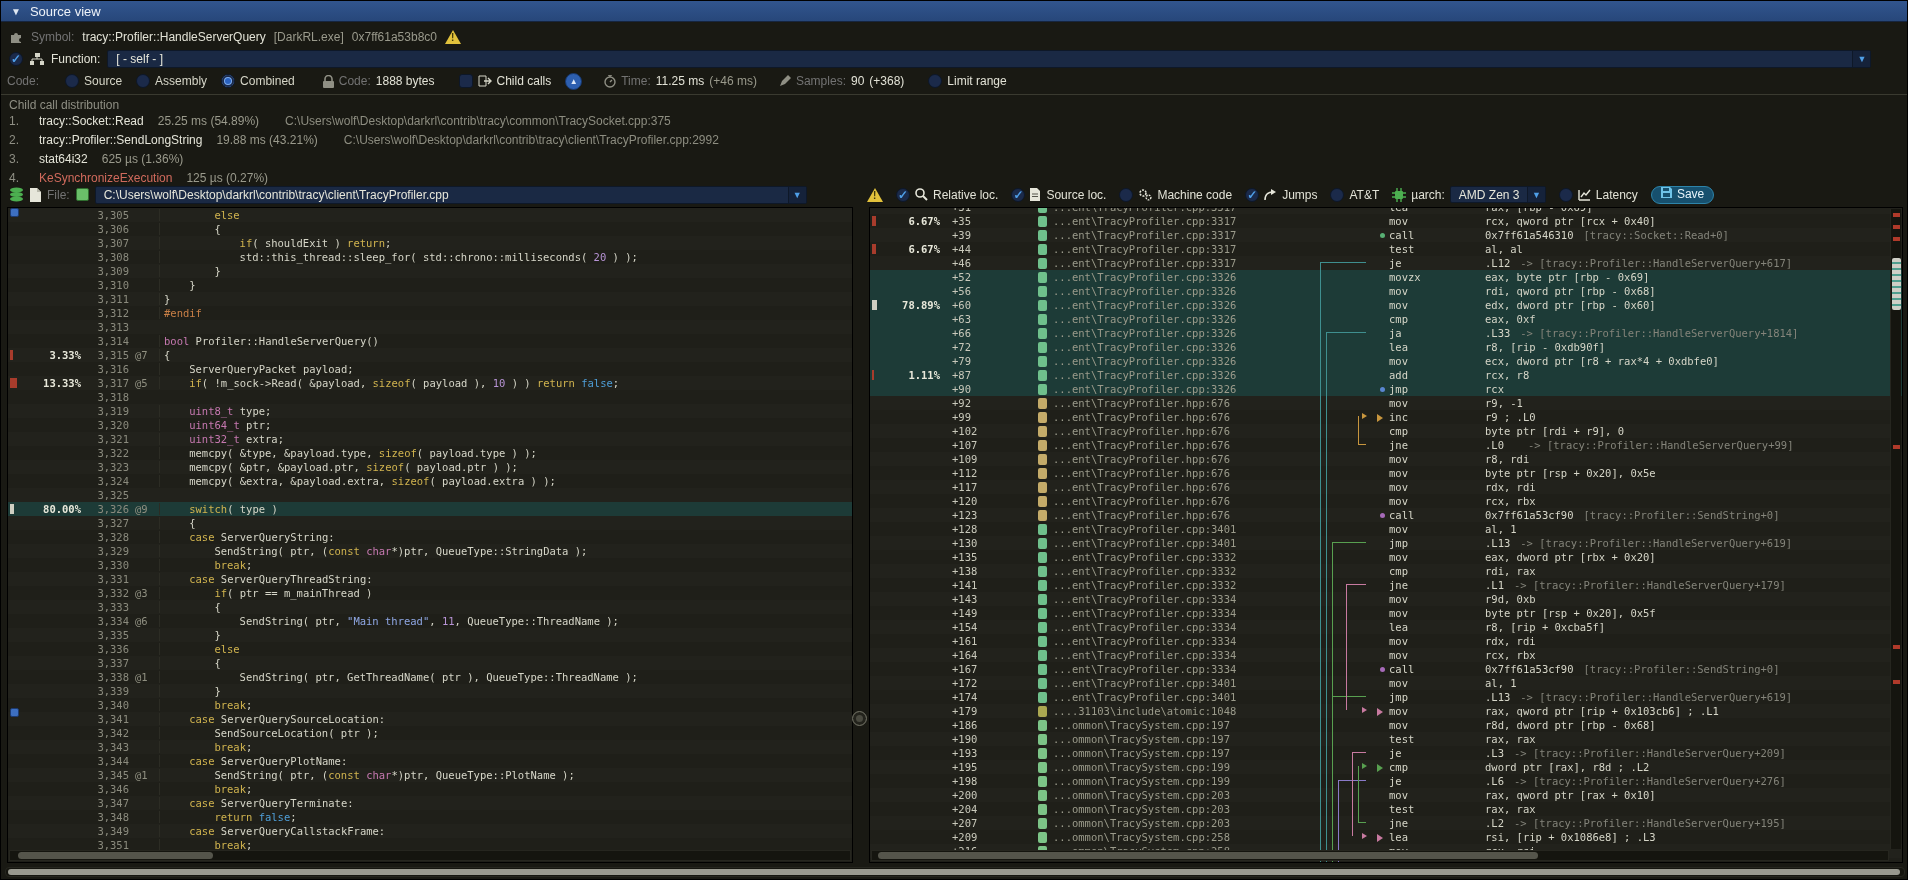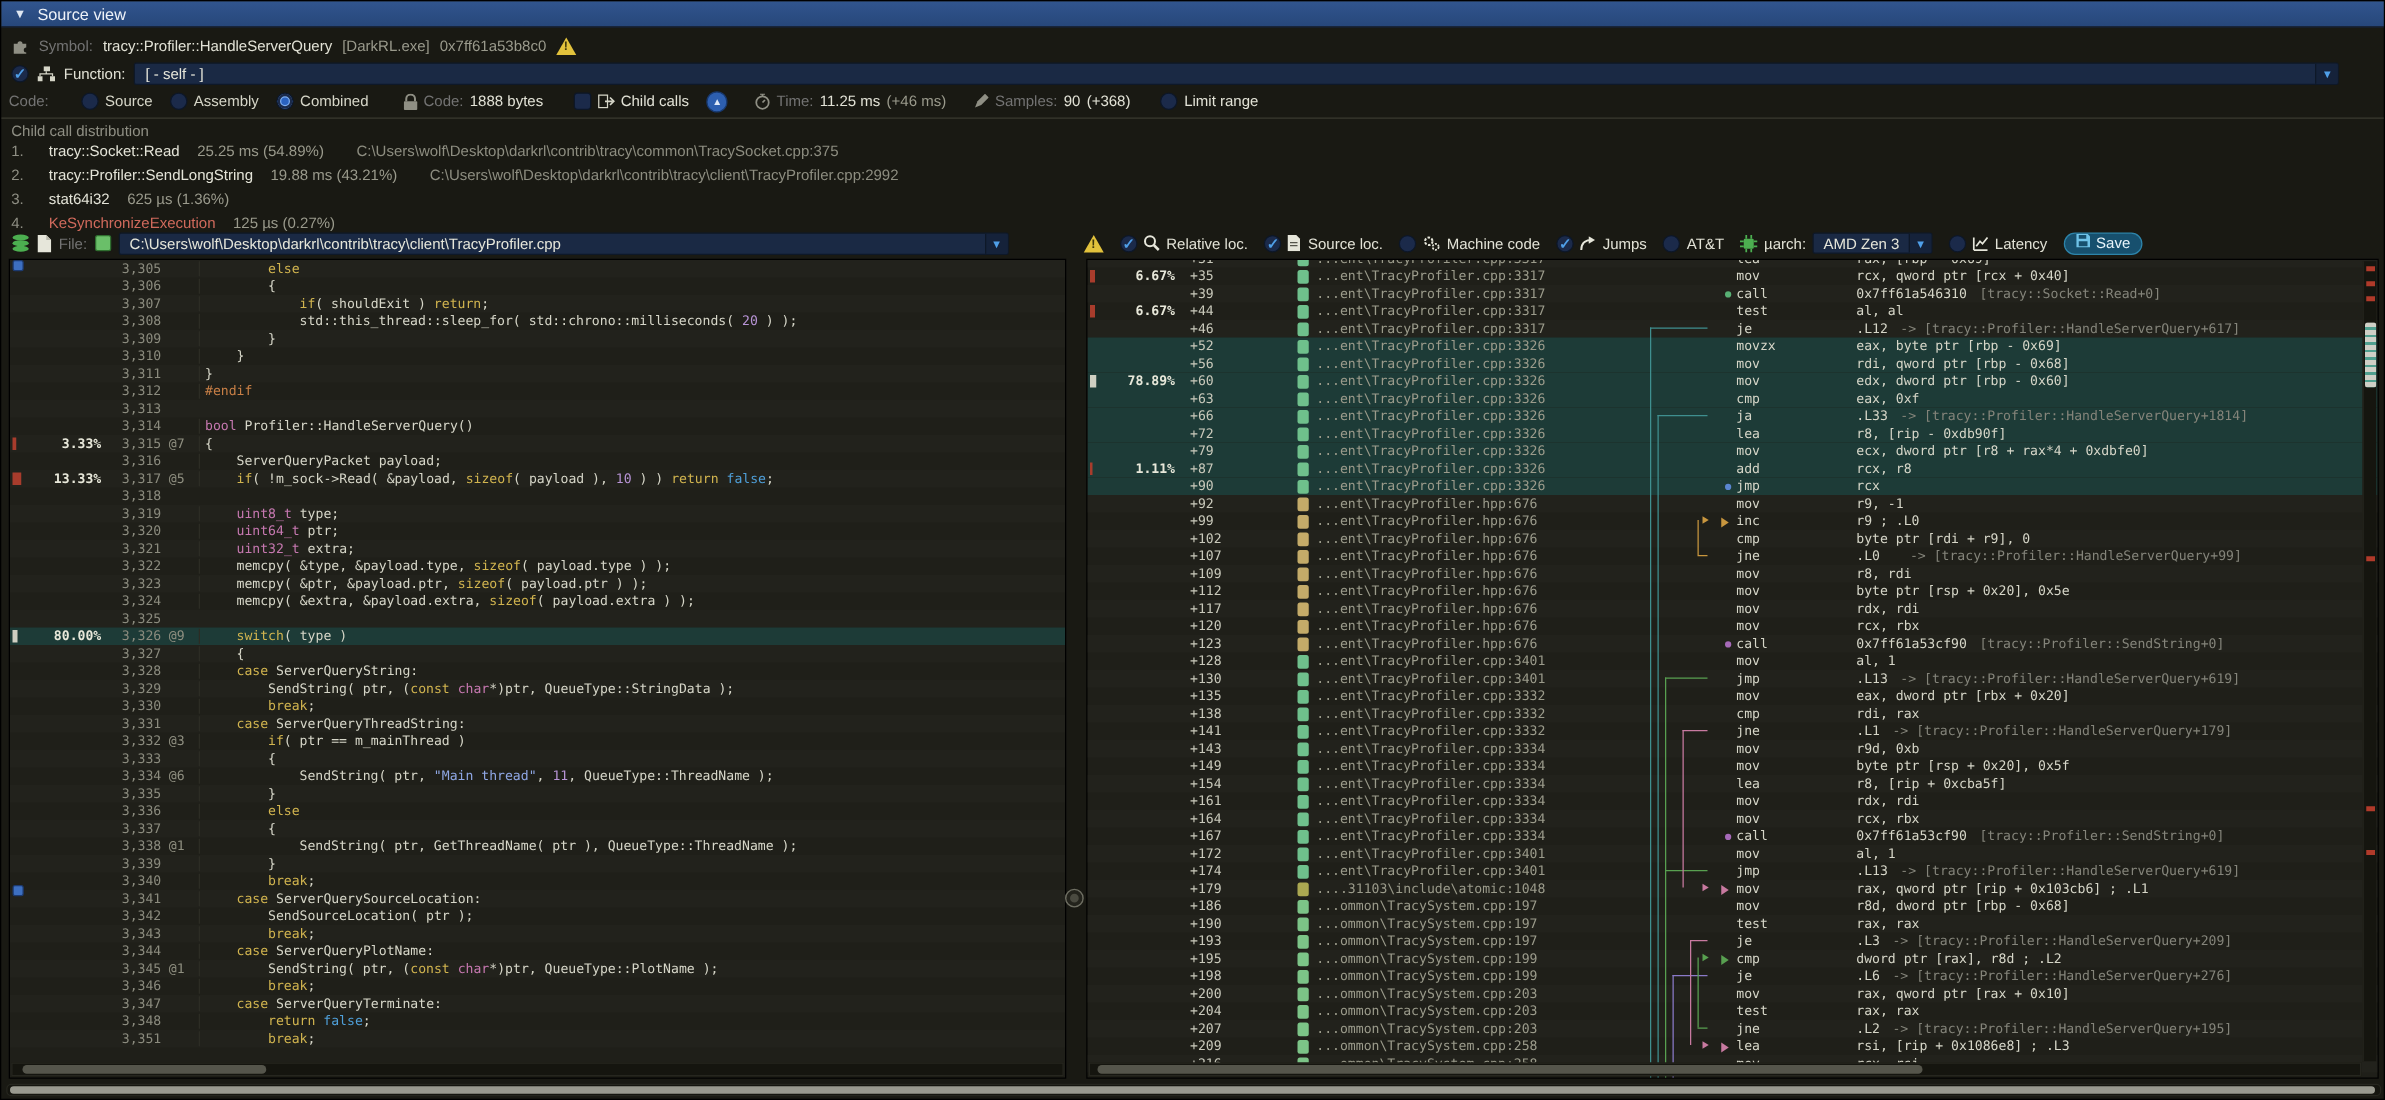--- a/index.html
+++ b/index.html
@@ -626,20 +626,26 @@
           <div class="s-code" style="padding-left: 29.2px;"><span class="tk-k">case</span><span class="tk-d"> ServerQueryTerminate:</span></div>
         </div>
         <div class="s-row">
           <div class="s-pct"></div>
           <div class="s-num">3,348</div>
           <div class="s-at"></div>
           <div class="s-code" style="padding-left: 54.4px;"><span class="tk-k">return</span><span class="tk-d"> </span><span class="tk-b">false</span><span class="tk-d">;</span></div>
         </div>
         <div class="s-row">
           <div class="s-pct"></div>
+          <div class="s-num">3,349</div>
+          <div class="s-at"></div>
+          <div class="s-code" style="padding-left: 29.2px;"><span class="tk-k">case</span><span class="tk-d"> ServerQueryCallstackFrame:</span></div>
+        </div>
+        <div class="s-row">
+          <div class="s-pct"></div>
           <div class="s-num">3,351</div>
           <div class="s-at"></div>
           <div class="s-code" style="padding-left: 54.4px;"><span class="tk-k">break</span><span class="tk-d">;</span></div>
         </div>
       </div>
     <div class="hscroll">
       <div class="hthumb" style="left:8px; width:195px"></div>
     </div>
   </div>
 

